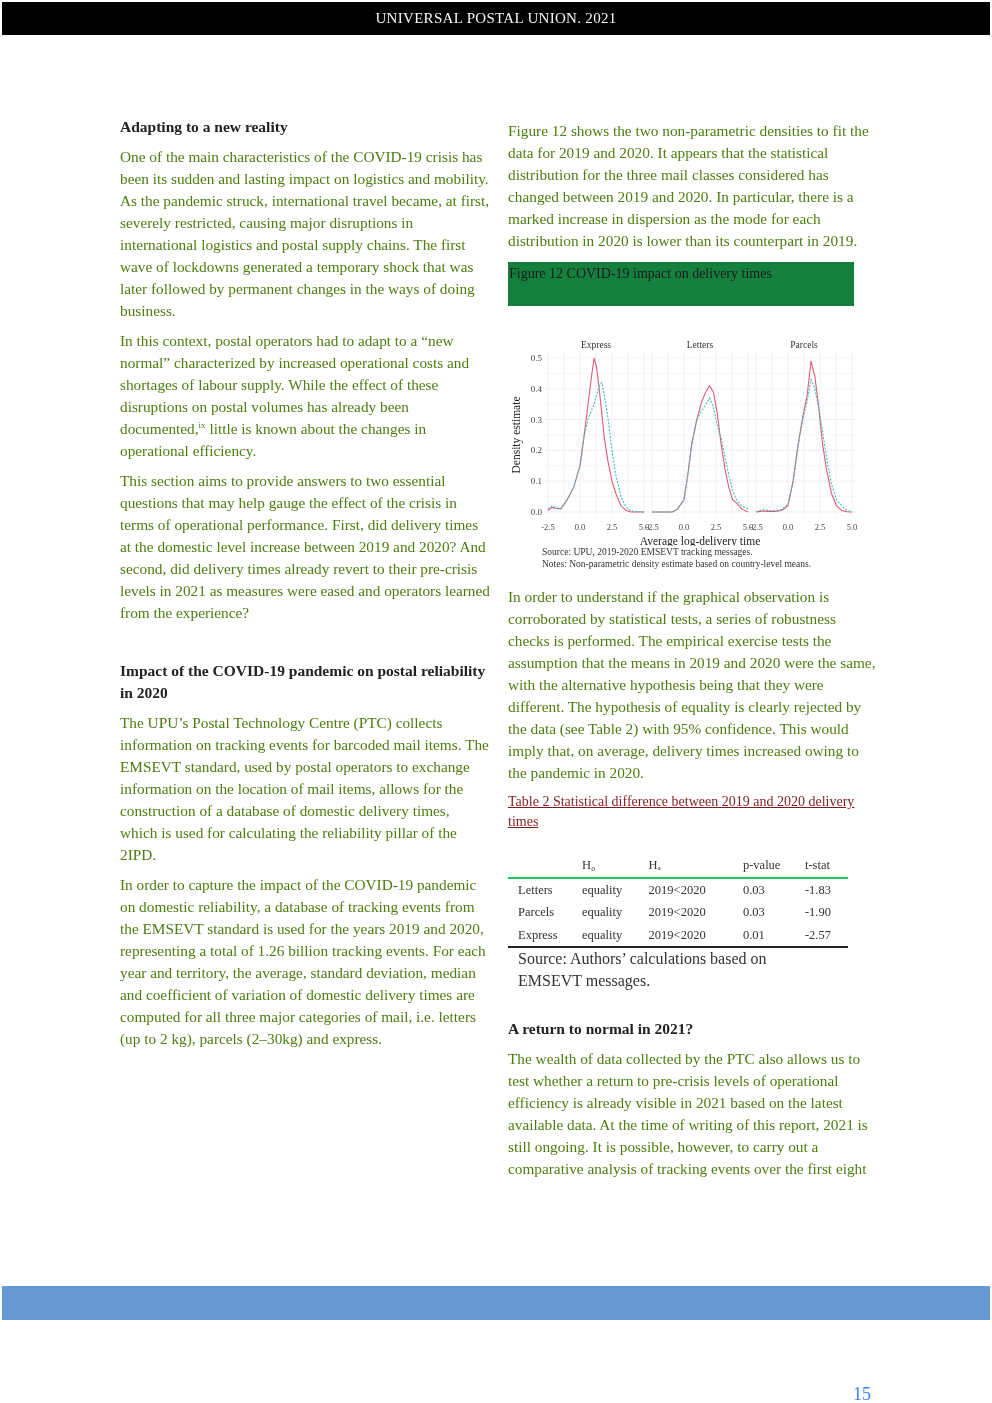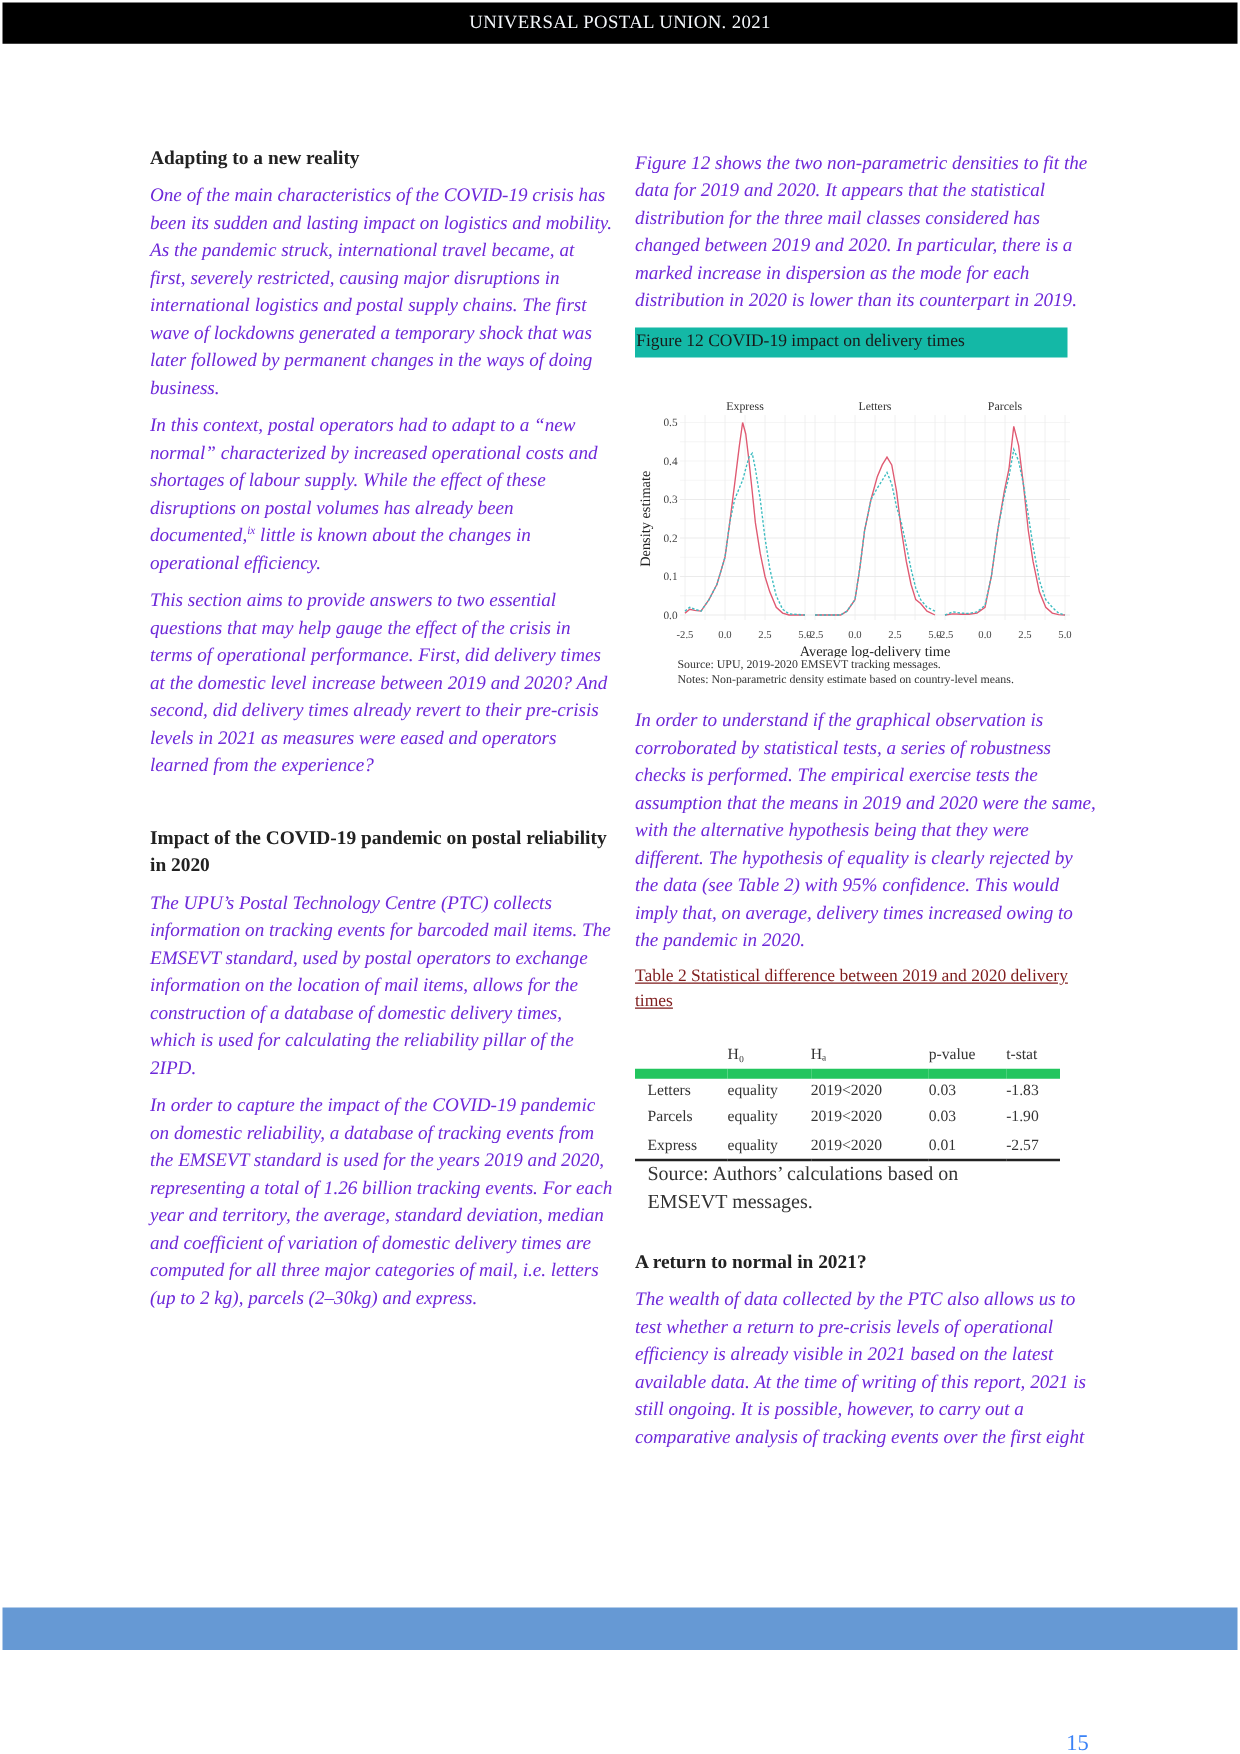--- a/index.html
+++ b/index.html
@@ -7,28 +7,28 @@
   body { position: relative; font-family: "Liberation Serif", "DejaVu Serif", serif; color: #222; }
   .header-band { position: absolute; left: 2px; top: 2px; width: 988px; height: 33px; background: #000000; display: flex; align-items: center; justify-content: center; }
   .header-band span { color: #f4f7fb; font-size: 15px; letter-spacing: 0.3px; }
   .footer-band { position: absolute; left: 2px; top: 1286px; width: 988px; height: 34px; background: #6699d4; }
   .page-number { position: absolute; left: 853px; top: 1384px; font-size: 18px; color: #3b82f6; }
   .col { position: absolute; }
   .col-left { left: 120px; top: 116px; width: 370px; }
   .col-right { left: 508px; top: 120px; width: 370px; }
   h1.section-title { font-weight: normal; font-size: 22.5px; line-height: 42px; color: #222; margin-bottom: 12px; }
   h2.sub { font-size: 15.5px; font-weight: bold; line-height: 22px; color: #222; margin-bottom: 8px; }
-  p.body { font-size: 15.3px; line-height: 22px; color: #6d28d9; margin-bottom: 8px; font-style: italic; }
+  p.body { font-size: 15.3px; line-height: 22px; color: #4d7c0f; margin-bottom: 8px; }
   sup { font-size: 9px; vertical-align: super; line-height: 0; }
   .spacer-24 { height: 28px; }
-  .fig-title { background: #14b8a6; color: #1a1a1a; font-size: 14px; padding: 4px 0 0 1px; width: 346px; height: 24px; margin-top: 10px; }
+  .fig-title { background: #15803d; color: #1a1a1a; font-size: 14px; padding: 4px 0 0 1px; width: 346px; height: 44px; margin-top: 10px; }
   .fig-source { font-size: 9.5px; line-height: 12px; color: #333; margin-left: 34px; }
   .table-caption { font-size: 14px; line-height: 20px; color: #7f1d1d; margin-bottom: 24px; text-decoration: underline; }
   table.stats { border-collapse: collapse; width: 340px; font-size: 12.5px; color: #333; }
-  table.stats th { font-weight: normal; text-align: left; padding: 0 0 4px 0; border-bottom: 8px solid #22c55e; height: 22px; vertical-align: bottom; }
+  table.stats th { font-weight: normal; text-align: left; padding: 0 0 4px 0; border-bottom: 2px solid #22c55e; height: 22px; vertical-align: bottom; }
   table.stats td { height: 23px; padding: 0; }
   table.stats tr.last td { border-bottom: 2px solid #222; }
   table.stats th:first-child, table.stats td:first-child { padding-left: 10px; width: 74px; }
   .table-note { font-size: 16px; line-height: 22px; color: #333; padding-left: 10px; }
   .after-table { height: 26px; }
   svg text { font-family: "Liberation Serif", "DejaVu Serif", serif; }
 </style>
 </head>
 <body>
 

